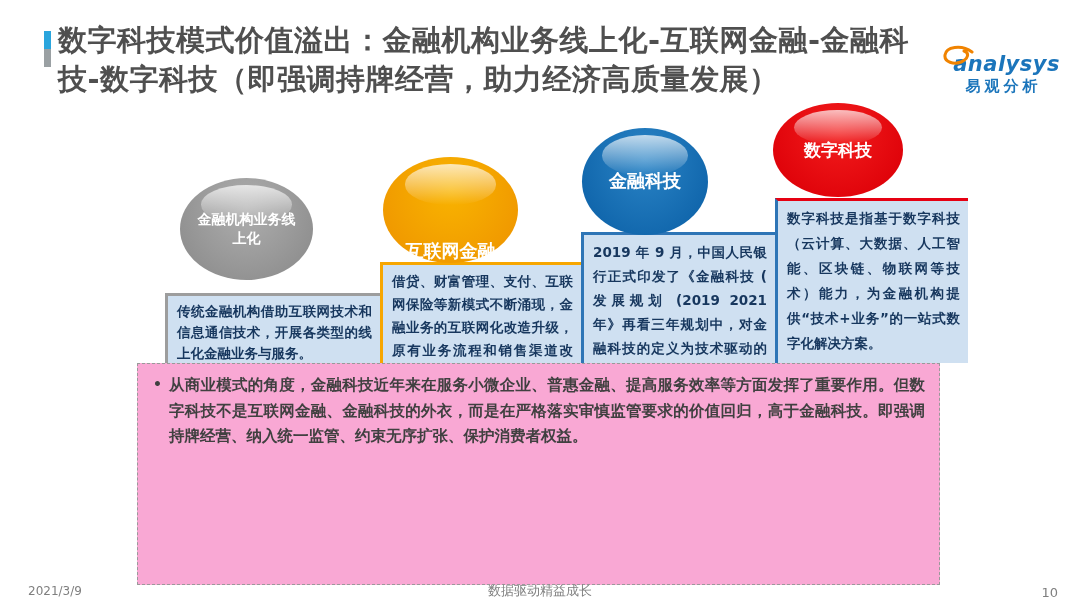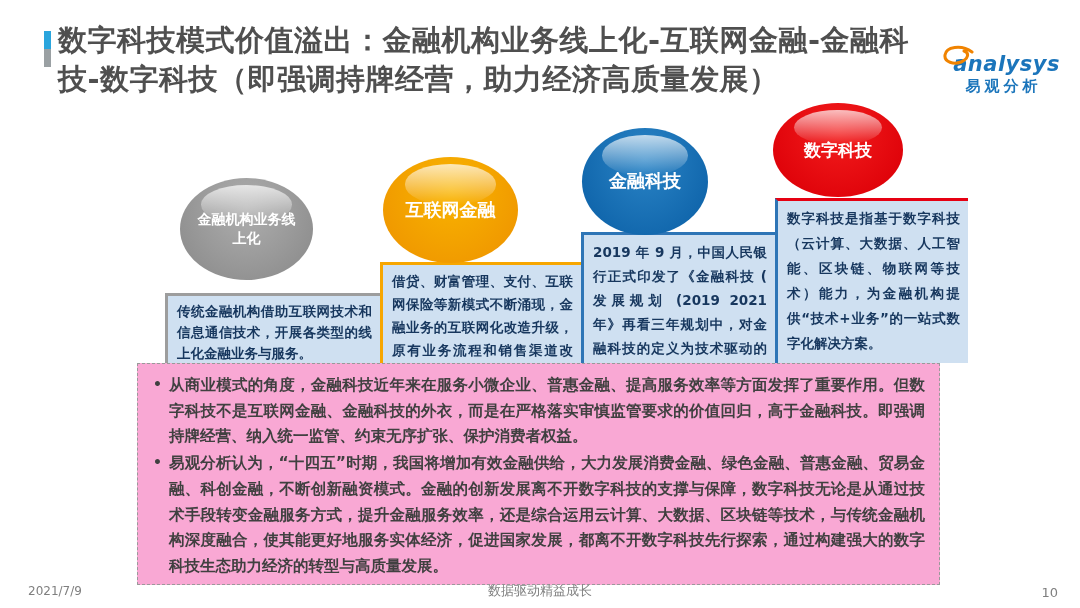--- a/index.html
+++ b/index.html
@@ -65,21 +65,21 @@
   .ellipse::before {
     content:""; position:absolute; left:16%; top:7%; width:68%; height:38%;
     border-radius:50%;
     background:linear-gradient(rgba(255,255,255,.72), rgba(255,255,255,0));
   }
   .ellipse span { position:relative; line-height:1.35; }
   .e1 { left:180px; top:178px; width:133px; height:102px; font-size:14px;
         background:radial-gradient(ellipse at 50% 30%, #aeaeae, #8d8d8d 85%); }
   .e1 span { width:100px; }
   .e2 { left:383px; top:157px; width:135px; height:106px; font-size:18px;
-        background:radial-gradient(ellipse at 50% 30%, #f9b400, #ef9600 85%); }
+        background:radial-gradient(ellipse at 50% 30%, #f9b400, #ef9600 85%);align-items:flex-end; }
   .e3 { left:582px; top:128px; width:126px; height:107px; font-size:18px;
         background:radial-gradient(ellipse at 50% 30%, #2a84c6, #0e63a9 85%); }
   .e4 { left:773px; top:103px; width:130px; height:94px; font-size:17px;
         background:radial-gradient(ellipse at 50% 30%, #f31d1d, #dd0008 85%); }
 
   
   .summary {
     position:absolute; left:137px; top:363px; width:803px; height:222px;
     background:#f9a8d4; border:1px dashed #9a9a9a;
     padding:9px 14px 6px 12px;
@@ -141,19 +141,18 @@
 <div class="ellipse e3">
   <span>金融科技</span>
 </div>
 <div class="ellipse e4">
   <span>数字科技</span>
 </div>
 
 <div class="summary">
   <ul>
     <li>从商业模式的角度，金融科技近年来在服务小微企业、普惠金融、提高服务效率等方面发挥了重要作用。但数字科技不是互联网金融、金融科技的外衣，而是在严格落实审慎监管要求的价值回归，高于金融科技。即强调持牌经营、纳入统一监管、约束无序扩张、保护消费者权益。</li>
-    <li>易观分析认为，“十四五”时期，我国将增加有效金融供给，大力发展消费金融、绿色金融、普惠金融、贸易金融、科创金融，不断创新融资模式。金融的创新发展离不开数字科技的支撑与保障，数字科技无论是从通过技术手段转变金融服务方式，提升金融服务效率，还是综合运用云计算、大数据、区块链等技术，与传统金融机构深度融合，使其能更好地服务实体经济，促进国家发展，都离不开数字科技先行探索，通过构建强大的数字科技生态助力经济的转型与高质量发展。</li>
   </ul>
 </div>
 
-<div class="footer-date">2021/7/9</div>
+<div class="footer-date">2021/3/9</div>
 <div class="footer-slogan">数据驱动精益成长</div>
 <div class="footer-page">10</div>
 
 </body></html>

